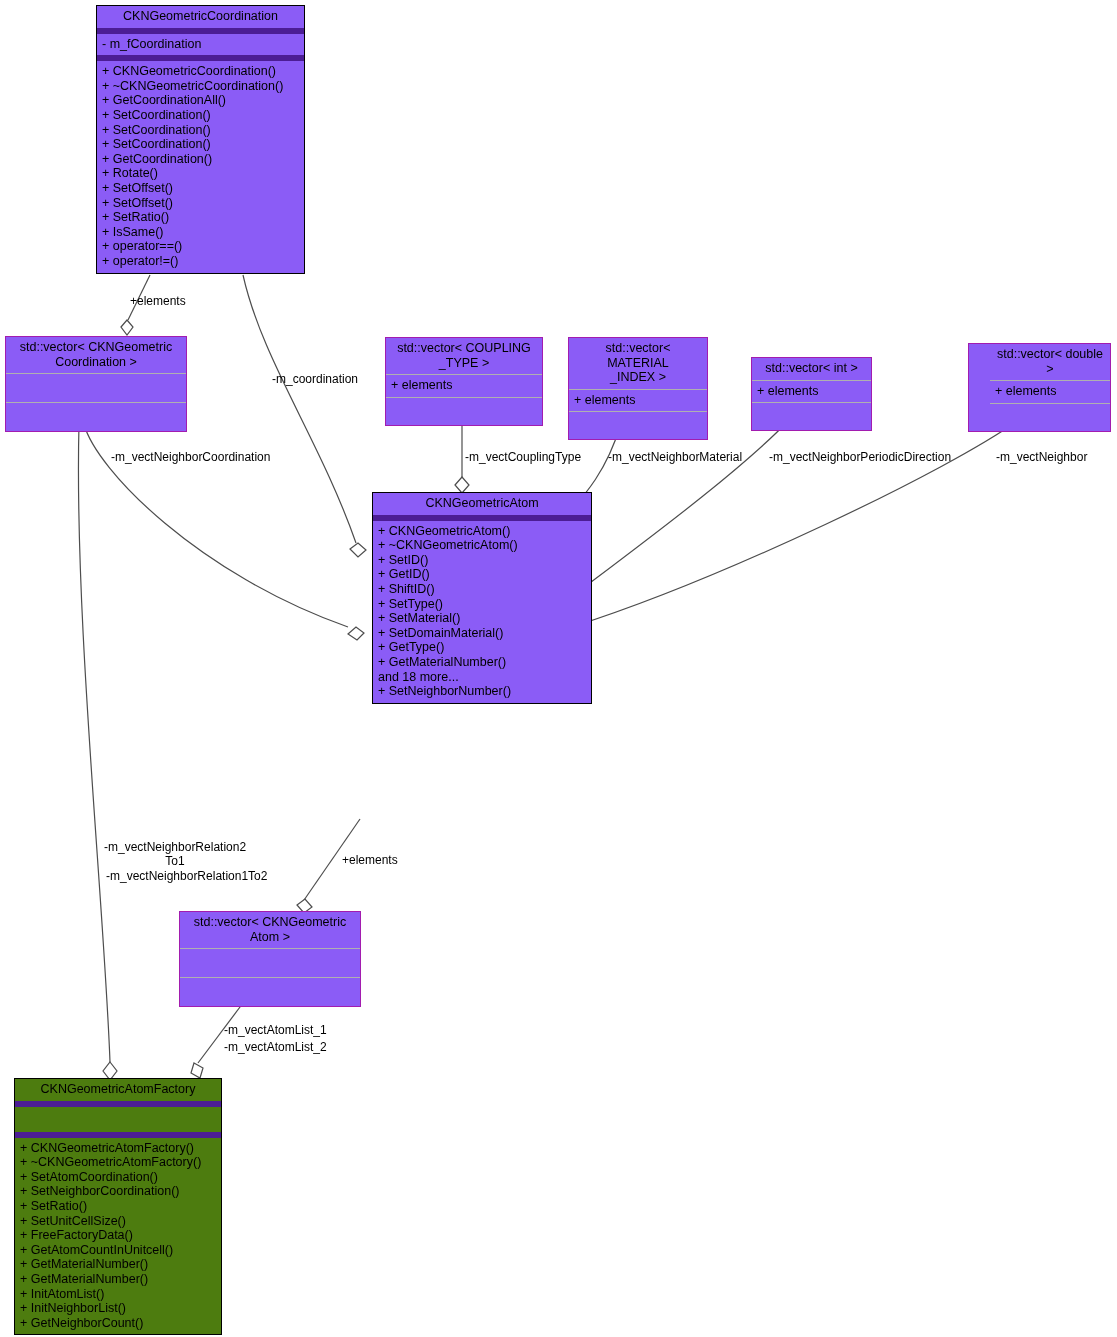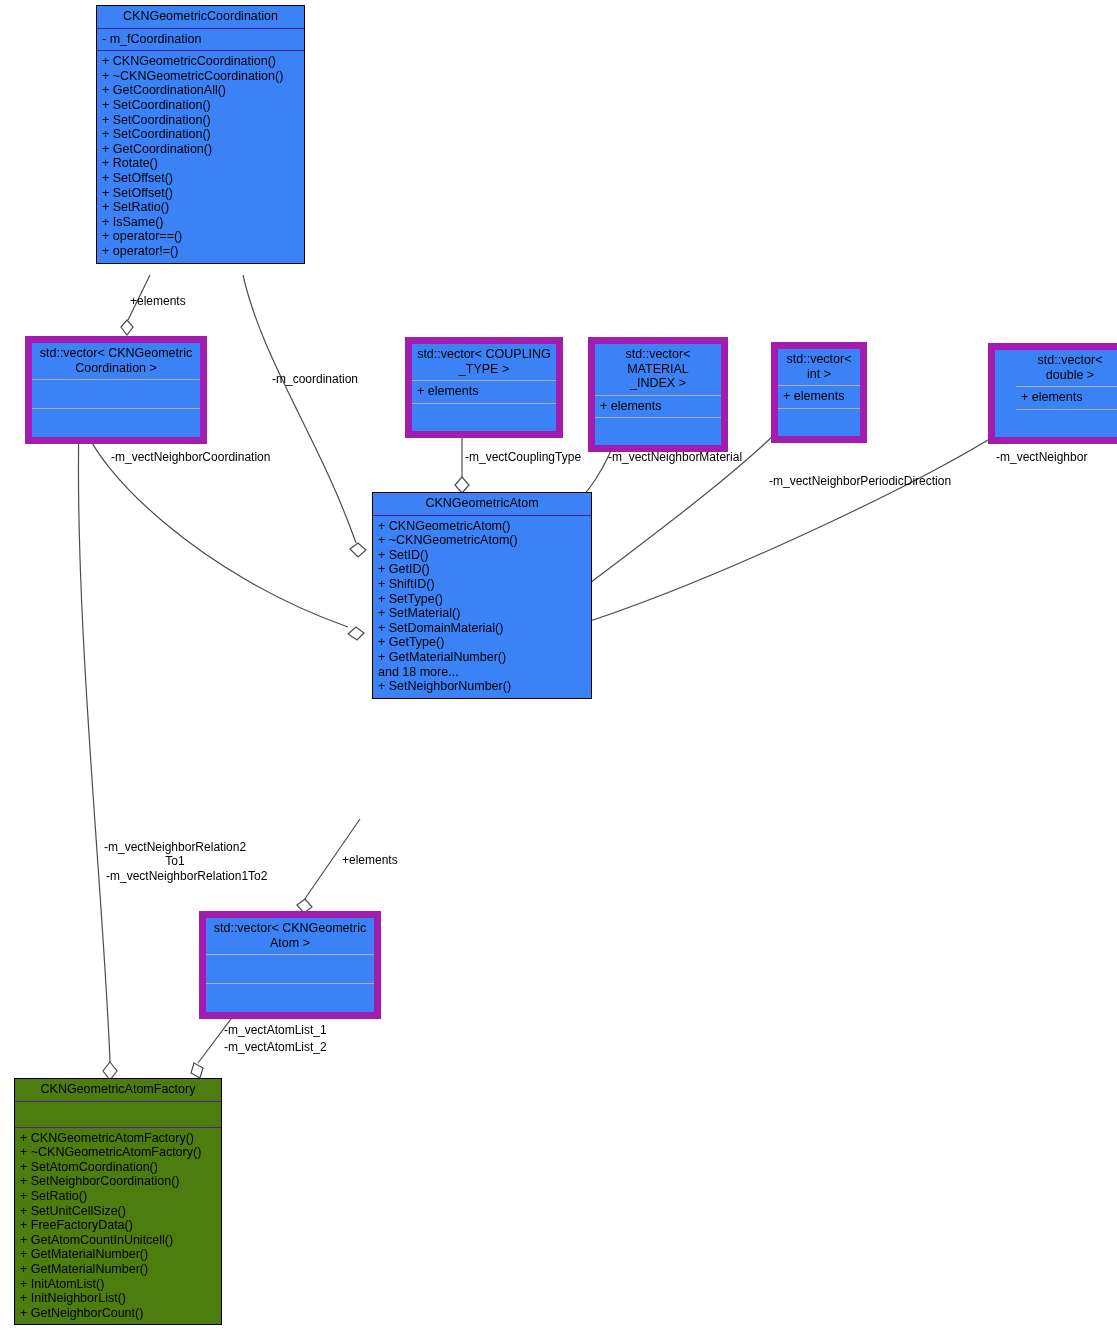--- a/index.html
+++ b/index.html
@@ -22,37 +22,36 @@
     position: absolute;
     left: 0;
     top: 0;
     width: 1117px;
     height: 1337px;
     pointer-events: none;
   }
   .umlbox {
     position: absolute;
     box-sizing: border-box;
-    background: #3b82f6;
+    background: #8b5cf6;
     font-size: 12.5px;
     line-height: 14.6px;
     color: #000000;
     z-index: 5;
   }
   
   .umlbox.primary {
     border: 1px solid #000000;
   }
   .umlbox.primary > .sect {
-    border-top: 1px solid #4c1d95;
+    border-top: 6px solid #4c1d95;
   }
   
   .umlbox.tpl {
-    border: 7px solid #a21caf;
-    margin-left: 20px;
+    border: 1px solid #a21caf;
   }
   .umlbox.tpl > .sect {
     border-top: 1px solid #b0b0b0;
   }
   .umlbox.filled {
     background: #4d7c0f;
   }
   .title {
     text-align: center;
     padding: 3px 4px 4px 4px;
@@ -176,21 +175,21 @@
 
   <div class="umlbox tpl" style="left:568px; top:337px; width:140px;">
     <div class="title">std::vector&lt; MATERIAL
 _INDEX &gt;</div>
     <div class="sect">
       <div class="mem">+ elements</div>
     </div>
     <div class="sect empty" style="height:27px;"></div>
   </div>
 
-  <div class="umlbox tpl" style="left:751px; top:342px; width:96px;">
+  <div class="umlbox tpl" style="left:751px; top:357px; width:121px;">
     <div class="title">std::vector&lt; int &gt;</div>
     <div class="sect">
       <div class="mem">+ elements</div>
     </div>
     <div class="sect empty" style="height:27px;"></div>
   </div>
 
   <div class="umlbox tpl" style="left:968px; top:343px; width:143px;padding-left:21px;">
     <div class="title">std::vector&lt; double &gt;</div>
     <div class="sect">
@@ -247,21 +246,21 @@
   <div class="edgelabel" style="left:130px; top:294px;">+elements</div>
 
   <div class="edgelabel" style="left:272px; top:372px;">-m_coordination</div>
 
   <div class="edgelabel" style="left:111px; top:450px;text-align:right;">-m_vectNeighborCoordination</div>
 
   <div class="edgelabel" style="left:465px; top:450px;">-m_vectCouplingType</div>
 
   <div class="edgelabel" style="left:608px; top:450px;">-m_vectNeighborMaterial</div>
 
-  <div class="edgelabel" style="left:769px; top:450px;margin-top:24px;">-m_vectNeighborPeriodicDirection</div>
+  <div class="edgelabel" style="left:769px; top:450px;">-m_vectNeighborPeriodicDirection</div>
 
   <div class="edgelabel" style="left:996px; top:450px;">-m_vectNeighbor</div>
 
   <div class="edgelabel center" style="left:104px; top:840px;">-m_vectNeighborRelation2
 To1</div>
 
   <div class="edgelabel" style="left:94px; top:869px;margin-left:12px;">-m_vectNeighborRelation1To2</div>
 
   <div class="edgelabel" style="left:342px; top:853px;">+elements</div>
 

